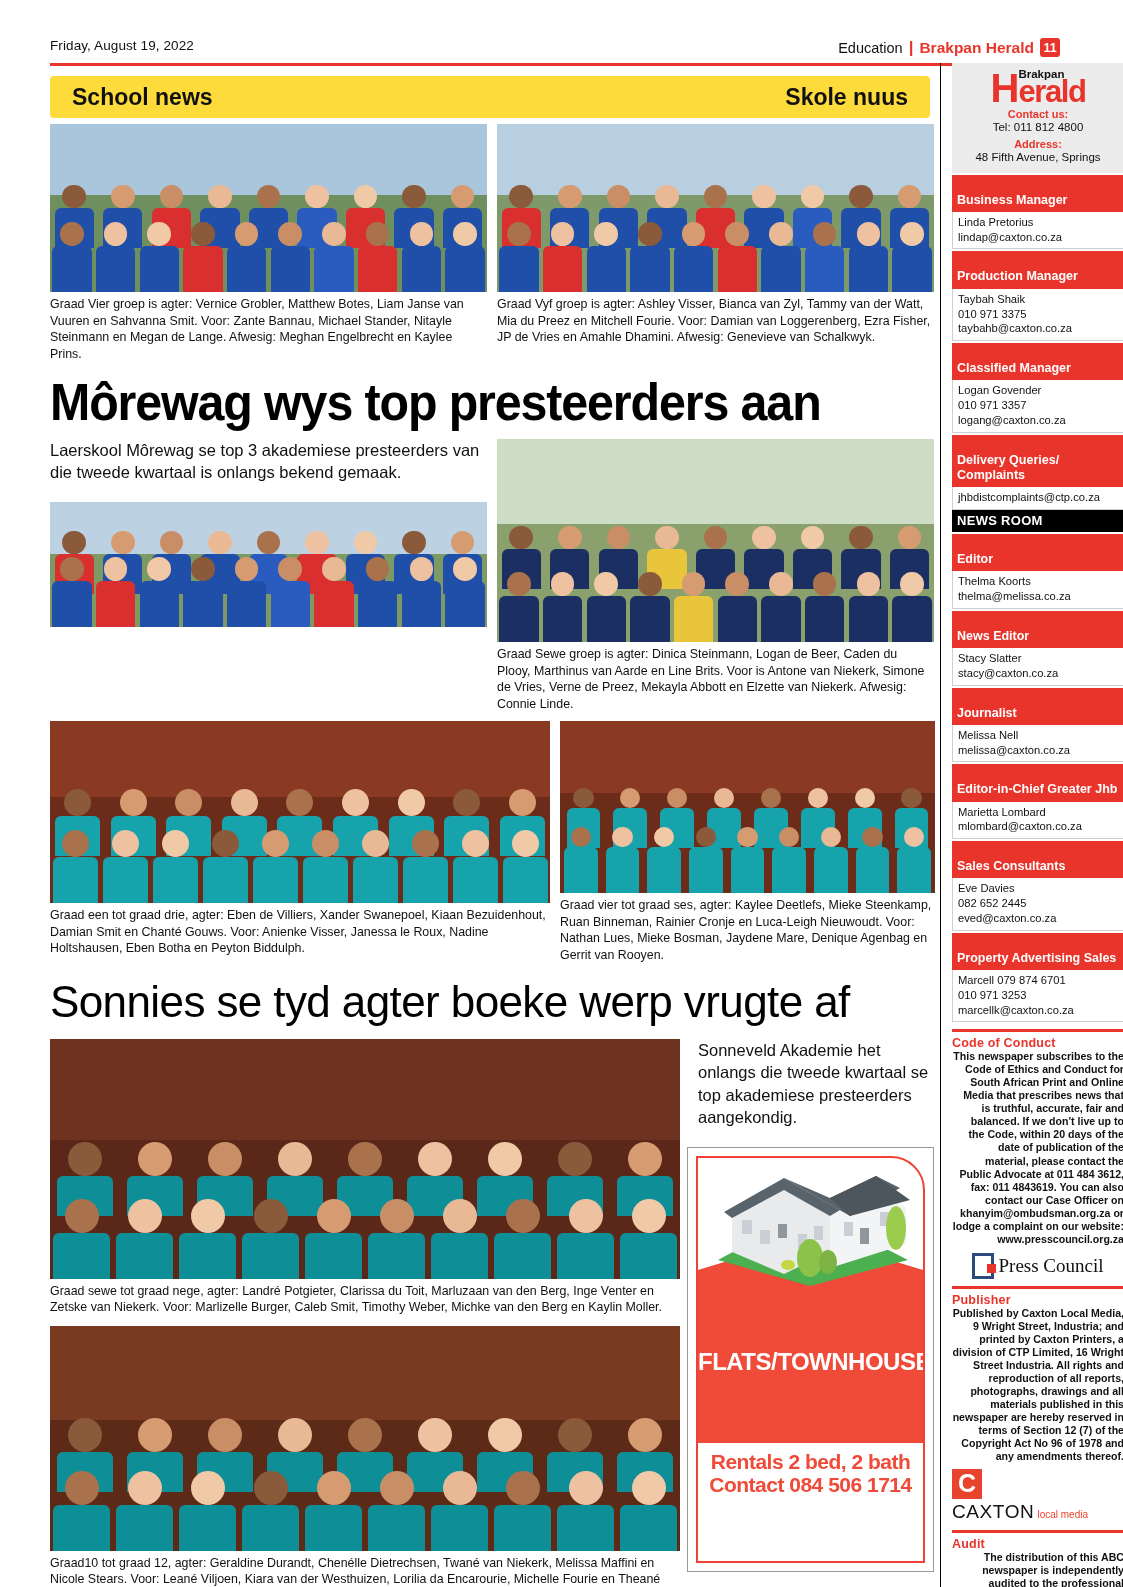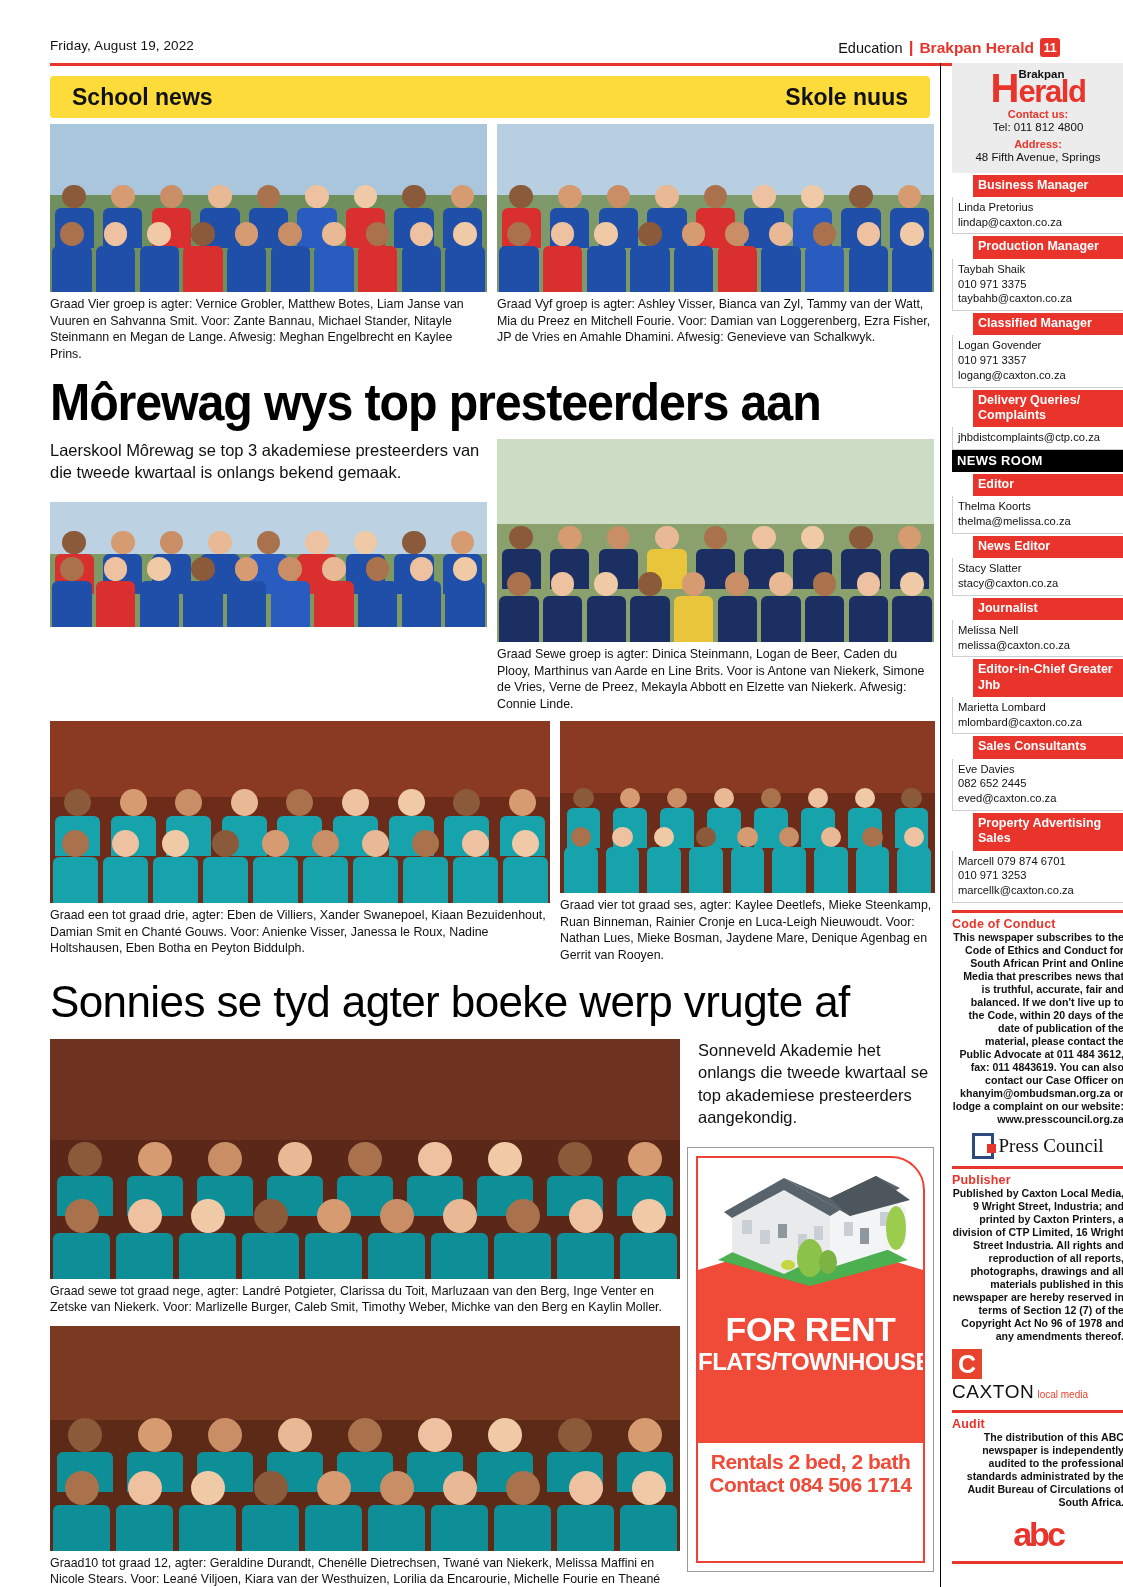--- a/index.html
+++ b/index.html
@@ -72,21 +72,21 @@
   .masthead-wrap { display:flex; align-items:flex-end; justify-content:center; gap:1px; }
   .mast-h { font-size: 40px; font-weight: bold; color:#e8342a; line-height:.8; letter-spacing:-2px; }
   .mast-stack { display:flex; flex-direction:column; align-items:flex-start; line-height:1; }
   .mast-brak { font-size: 11.5px; font-weight:bold; color:#111; margin-bottom:-2px; }
   .mast-erald { font-size: 31px; font-weight:bold; color:#e8342a; letter-spacing:-1.4px; line-height:.82; }
 
   .cu-lbl { color:#e8342a; font-weight:bold; font-size:11px; text-align:center; margin-top:4px; }
   .cu-val { color:#111; font-size:11.5px; text-align:center; line-height:1.25; }
 
   .redhdr { background:#e8342a; color:#fff; font-weight:bold; font-size:12.5px;
-            padding: 3px 5px 4px 5px; line-height:1.22; margin-top:2px;margin-left:21px; }
+            padding: 18px 5px 4px 5px; line-height:1.22; margin-top:2px; }
   .blkhdr { background:#000; color:#fff; font-weight:bold; font-size:13px;
             padding: 3px 5px 4px 5px; letter-spacing:.3px; }
   .wbody { background:#fff; border:1px solid #cfcfcf; border-top:none;
            padding: 3px 5px 4px 5px; font-size:11.2px; line-height:1.32; color:#111; }
 
   .sep { height:3px; background:#e8342a; margin: 7px 0 4px 0; }
   .legend-h { color:#e8342a; font-weight:bold; font-size:12.5px; letter-spacing:.2px; }
   .legend-p { font-size:10.6px; line-height:1.23; color:#111; font-weight:bold;text-align:right; }
 
   .presscouncil { display:flex; align-items:center; gap:4px; justify-content:center; margin:7px 0 2px 0; }
@@ -856,21 +856,20 @@
         <rect x="88" y="70" width="9" height="14" fill="#c9cfd4"></rect>
         <rect x="104" y="62" width="9" height="14" fill="#c9cfd4"></rect>
         <rect x="134" y="58" width="9" height="14" fill="#c9cfd4"></rect>
         <rect x="150" y="64" width="9" height="16" fill="#8e979d"></rect>
         <rect x="170" y="48" width="9" height="14" fill="#c9cfd4"></rect>
         <ellipse cx="100" cy="94" rx="13" ry="19" fill="#8bc34a"></ellipse>
         <ellipse cx="186" cy="64" rx="10" ry="22" fill="#9ccc4d"></ellipse>
         <ellipse cx="118" cy="98" rx="9" ry="12" fill="#7cb342"></ellipse>
         <ellipse cx="78" cy="101" rx="7" ry="5" fill="#c5d63f"></ellipse>
       </svg>
-      <div class="ad-forrent">FOR RENT</div>
       <div class="ad-flats">FLATS/TOWNHOUSES</div>
       <div class="ad-white">
         <div class="ad-red1">Rentals 2 bed, 2 bath</div>
         <div class="ad-red2">Contact 084 506 1714</div>
       </div>
     </div>
   </div>
 
   <div class="sidebar">
     <div class="sbinner">

